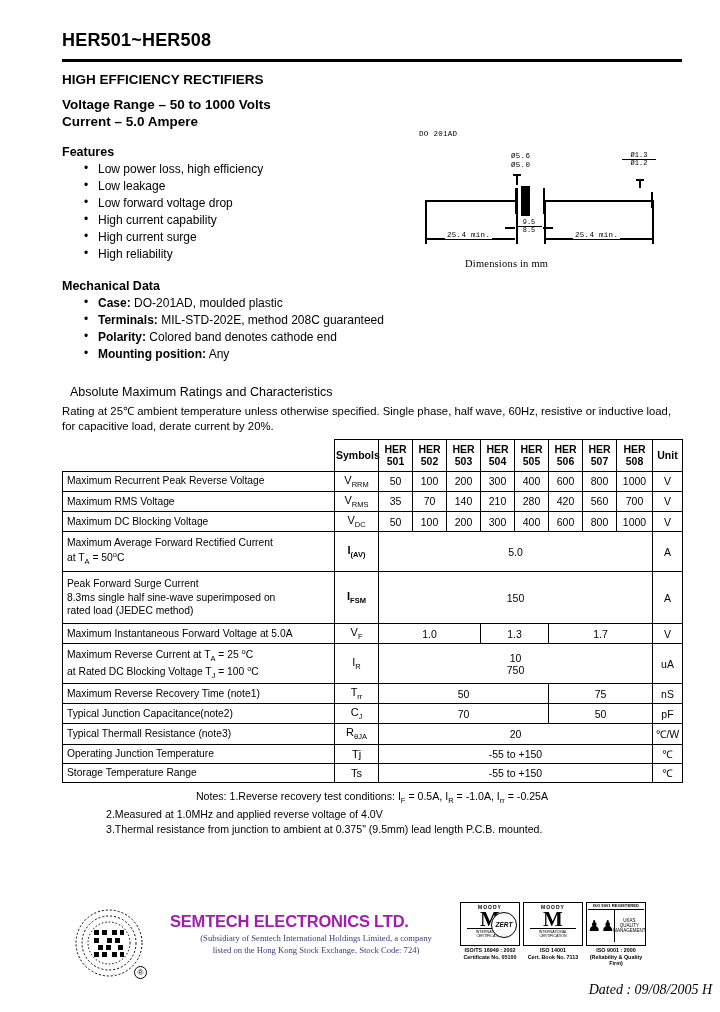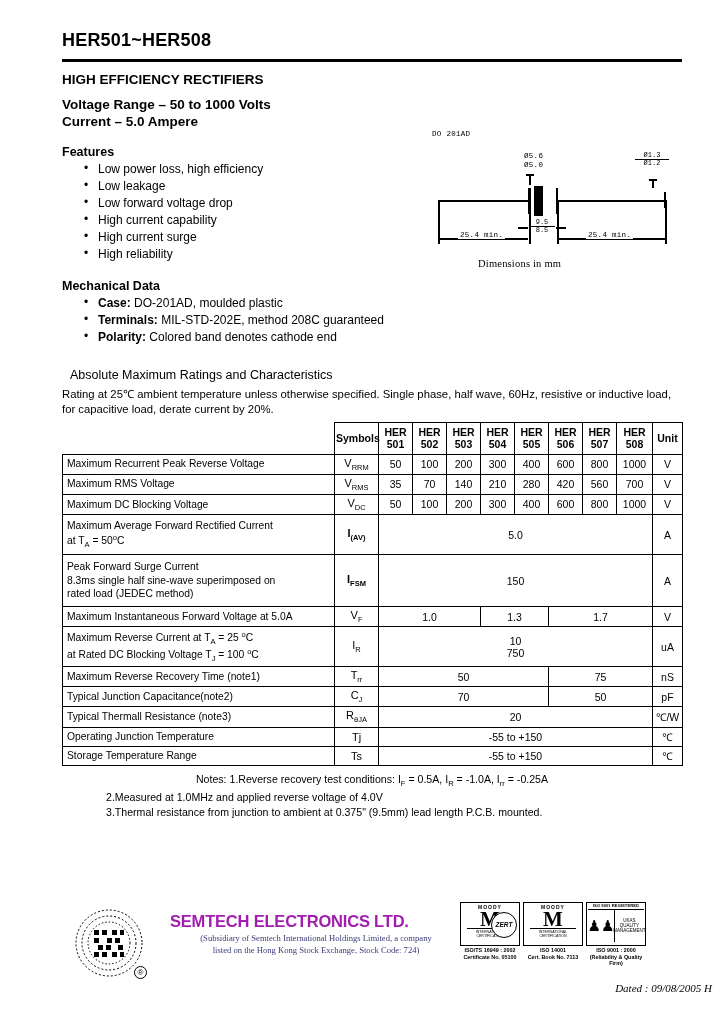--- a/index.html
+++ b/index.html
@@ -73,21 +73,21 @@
     font-size: 12px;
   }
   .b { font-weight: bold; }
 
   .features-block { margin-top: 14px; }
   .mech-block { margin-top: 16px; }
 
   
   .pkg {
     position: absolute;
-    left: 428px;
+    left: 415px;
     top: 130px;
     width: 250px;
     height: 155px;
     font-family: "Liberation Mono", monospace;
     color: #000;
   }
   .pkg .lbl { position: absolute; font-size: 7.5px; letter-spacing: .3px; white-space: nowrap; }
   .pkg .dim-frac {
     position: absolute; font-size: 7px; text-align: center; line-height: 1.05;
   }
@@ -227,21 +227,21 @@
   .ukas-body { display: flex; height: 32px; }
   .ukas-left { width: 48%; border-right: 1px solid #000; display:flex; align-items:center; justify-content:center;}
   .ukas-fig { font-size: 15px; line-height: 1; }
   .ukas-right { width: 52%; display:flex; align-items:center; justify-content:center; font-size: 4.5px;}
   .dated {
     position: absolute;
     right: 0px;
     top: 82px;
     font-family: "Liberation Serif", serif;
     font-style: italic;
-    font-size: 11px;
+    font-size: 14px;
   }
   .reg-mark {
     position: absolute;
     left: 72px; top: 66px;
     width: 13px; height: 13px;
     border: 1px solid #000;
     border-radius: 50%;
     font-size: 8px;
     text-align: center;
     line-height: 11px;
@@ -271,20 +271,21 @@
         <li>High reliability</li>
       </ul>
     </div>
 
     <div class="mech-block">
       <div class="sec-head">Mechanical Data</div>
       <ul class="bul">
         <li><span class="b">Case:</span> <span>DO-201AD, moulded plastic</span></li>
         <li><span class="b">Terminals:</span> <span>MIL-STD-202E, method 208C guaranteed</span></li>
         <li><span class="b">Polarity:</span> <span>Colored band denotes cathode end</span></li>
+        <li><span class="b">Mounting position:</span> <span>Any</span></li>
       </ul>
     </div>
 
     <div style="margin-top:22px;">
       <div class="ratings-head">Absolute Maximum Ratings and Characteristics</div>
       <div class="ratings-note">Rating at 25℃  ambient temperature unless otherwise specified. Single phase, half wave, 60Hz, resistive or inductive load, for capacitive load, derate current by 20%.</div>
 
       <table class="spec">
         <colgroup>
           <col style="width:272px">

